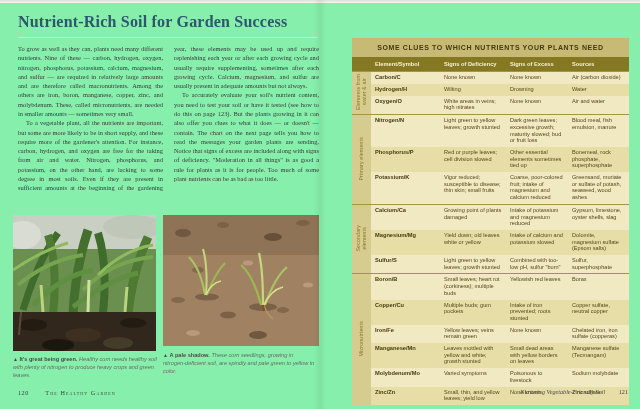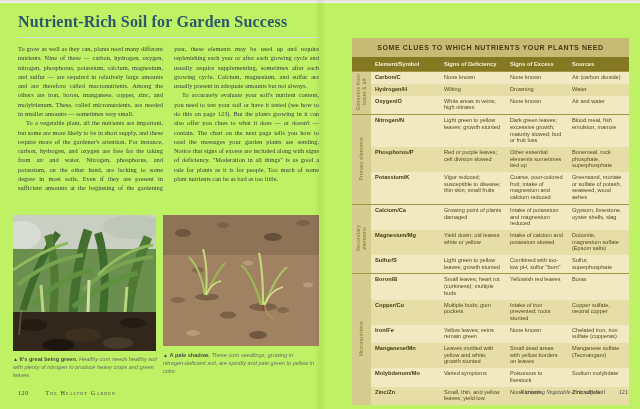--- a/index.html
+++ b/index.html
@@ -1,18 +1,18 @@
 <!DOCTYPE html>
 <html><head>
 <meta charset="utf-8">
 <style>
   * { margin:0; padding:0; box-sizing:border-box; }
   html,body { width:640px; height:409px; background:#ffffff; overflow:hidden;
               font-family:"Liberation Serif", serif; }
-  .spread { position:relative; width:640px; height:409px; background:#bef264; }
+  .spread { position:relative; width:640px; height:409px; background:#86efac; }
   .top-edge { position:absolute; left:0; top:0; width:640px; height:3px;
               background:linear-gradient(#dddcd6,#f6f6f3); }
   .seam { position:absolute; left:314px; top:0; width:12px; height:409px;
           background:linear-gradient(90deg, rgba(0,0,0,0) 0%, rgba(0,0,0,0.06) 50%, rgba(0,0,0,0) 100%); }
 
   
   .page-left { position:absolute; left:0; top:0; width:320px; height:409px; }
   .page-title { position:absolute; left:18px; top:13px; width:302px;
                 font-size:16px; font-weight:bold; color:#2e566d; letter-spacing:0.2px; }
   .title-rule { position:absolute; left:18px; top:37px; width:300px; height:1px; background:#dcdbd4; }

